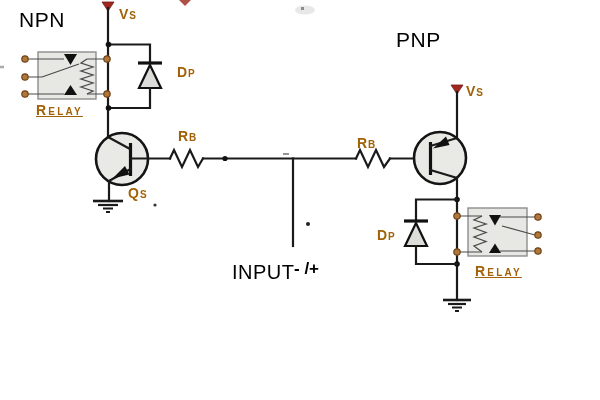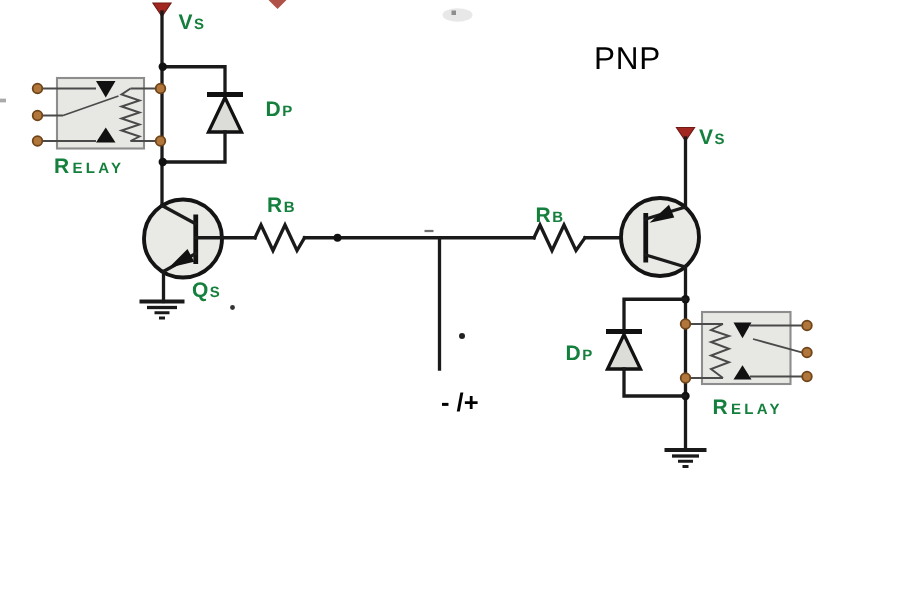--- a/index.html
+++ b/index.html
@@ -16,24 +16,24 @@
   .comp{fill:#e9e9e5;stroke:#141414;stroke-width:2.6;}
   .diode-tri{fill:#dcdcd8;stroke:#111;stroke-width:2.2;stroke-linejoin:miter;}
   .relay-box{fill:#e7e7e3;stroke:#8d8d8d;stroke-width:1.4;}
   .contact{fill:#111;stroke:none;}
   .term-dot{fill:#b0763b;stroke:#6f4418;stroke-width:1.2;}
   .junc{fill:#111;stroke:none;}
   .vs-term{fill:#a22721;stroke:#701a15;stroke-width:0.8;}
   .gnd{stroke:#1a1a1a;fill:none;}
   
   .lbl{
-    position:absolute;color:#15803d;font-size:14px;line-height:1;
+    position:absolute;color:#a16207;font-size:14px;line-height:1;
     font-variant:small-caps;font-weight:700;letter-spacing:1px;white-space:pre;
   }
-  .lbl.wide{letter-spacing:2.2px;}
+  .lbl.wide{letter-spacing:2.2px;text-decoration:underline;}
   .title{
     position:absolute;color:#000;font-size:21px;line-height:1;
     font-weight:400;letter-spacing:.5px;white-space:pre;
   }
   .polarity{position:absolute;color:#000;font-size:17px;line-height:1;font-weight:700;white-space:pre;}
 </style>
 </head>
 <body>
 
 <div id="stage">
@@ -148,31 +148,33 @@
       <polygon points="179,0 191,0 185,6" fill="#a23328" opacity="0.85"></polygon>
       <ellipse cx="305" cy="10" rx="10" ry="4.5" fill="#e6e6e6" opacity="0.9"></ellipse>
       <rect x="301" y="7" width="3" height="3" fill="#777" opacity="0.8"></rect>
       <path d="M283,154 H289" stroke="#333" stroke-width="1.5" opacity="0.7"></path>
       <circle cx="155" cy="205" r="1.6" fill="#333"></circle>
       <circle cx="308" cy="224" r="2" fill="#222"></circle>
       <path d="M0,67 H4" stroke="#aaa" stroke-width="2.5"></path>
     </g>
   </svg>
 
+  <div class="title" style="left:19px;top:9px;">NPN</div>
   <div class="title" style="left:396px;top:29px;text-align:right;">PNP</div>
 
   <div class="lbl" style="left:119px;top:7px;">Vs</div>
   <div class="lbl" style="left:466px;top:84px;">Vs</div>
 
   <div class="lbl" style="left:177px;top:65px;">Dp</div>
   <div class="lbl" style="left:377px;top:228px;">Dp</div>
 
   <div class="lbl" style="left:178px;top:129px;">Rb</div>
   <div class="lbl" style="left:357px;top:136px;">Rb</div>
 
   <div class="lbl" style="left:128px;top:186px;">Qs</div>
 
   <div class="lbl wide" style="left:36px;top:103px;">Relay</div>
   <div class="lbl wide" style="left:475px;top:264px;">Relay</div>
 
+  <div class="title" style="left:232px;top:262px;font-size:20px;">INPUT</div>
   <div class="polarity" style="left:294px;top:260px;">- /+</div>
 
 </div>
 
 </body></html>

